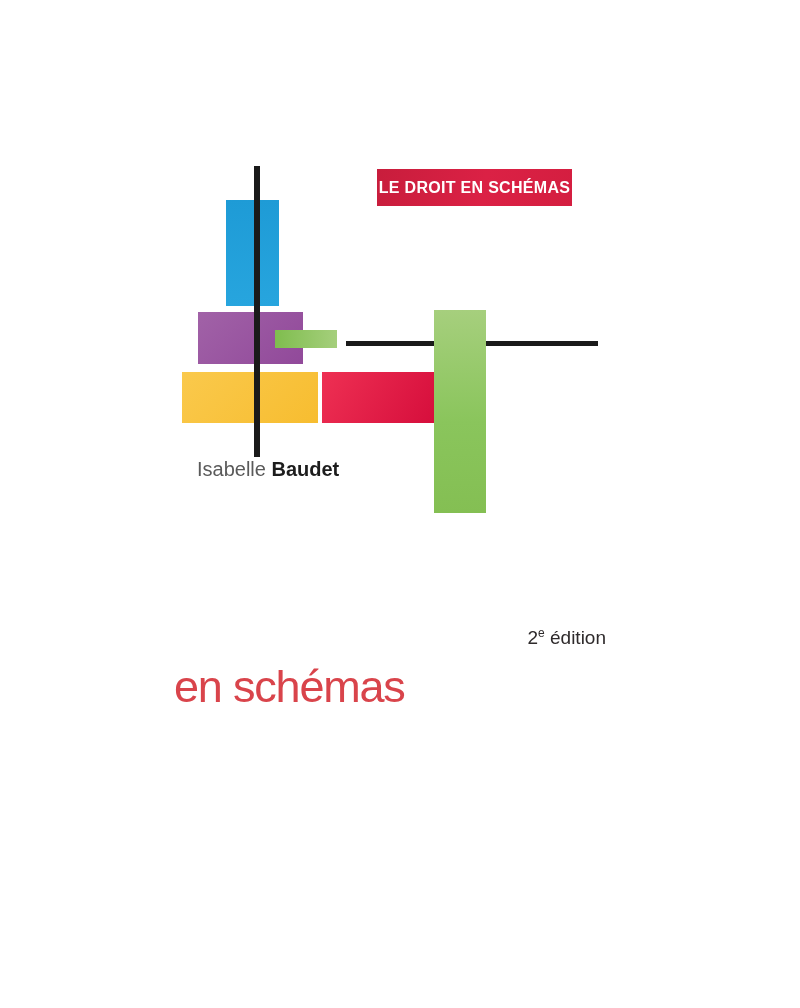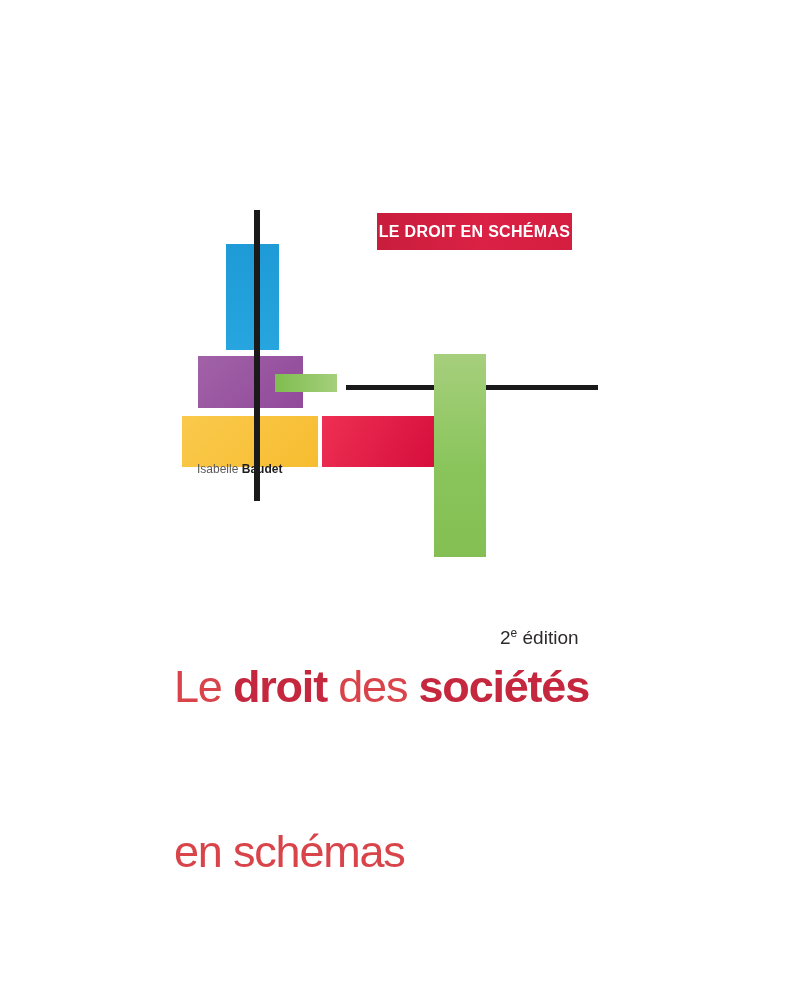--- a/index.html
+++ b/index.html
@@ -1,20 +1,20 @@
 <!DOCTYPE html>
 <html><head>
 <meta charset="utf-8">
 <style>
   html,body{margin:0;padding:0;background:#ffffff;}
   .cover{
     position:relative;width:800px;height:1008px;background:#ffffff;overflow:hidden;
     font-family:"Liberation Sans","DejaVu Sans",sans-serif;
   }
-  .shape{position:absolute;margin-top:44px;}
+  .shape{position:absolute;}
   
   .banner{
     left:377px;top:169px;width:195px;height:37px;
     background:linear-gradient(100deg,#c81d3c 0%,#db2145 55%,#d41e40 100%);
     display:flex;align-items:center;justify-content:center;z-index:6;
   }
   .banner span{
     color:#ffffff;font-weight:bold;font-size:16px;letter-spacing:.3px;white-space:nowrap;
   }
   
@@ -27,34 +27,34 @@
   .green-small{left:275px;top:330px;width:62px;height:18px;
     background:linear-gradient(90deg,#7fbd4e 0%,#a5cf7c 100%);z-index:4;}
   .yellow-rect{left:182px;top:372px;width:136px;height:51px;
     background:linear-gradient(135deg,#fac94c 0%,#f7bd30 100%);z-index:1;}
   .red-rect{left:322px;top:372px;width:112px;height:51px;
     background:linear-gradient(120deg,#ee3053 0%,#d60e3c 100%);z-index:1;}
   .green-tall{left:434px;top:310px;width:52px;height:203px;
     background:linear-gradient(180deg,#a6cf7d 0%,#8ac55c 55%,#84bf53 100%);z-index:3;}
   
   .author{
-    position:absolute;left:197px;top:459px;font-size:12px;line-height:20px;
+    position:absolute;left:197px;top:459px;font-size:20px;line-height:20px;
     color:#5a5a5a;white-space:pre;z-index:6;
   }
   .author .last{font-weight:bold;color:#1d1d1d;}
   
   .title{
     position:absolute;left:174px;top:549px;width:470px;
     font-size:45px;line-height:55px;letter-spacing:-1.2px;
     color:#d9444b;white-space:pre;z-index:6;
   }
   .title .b{font-weight:bold;color:#c5283e;}
   
   .edition{
-    position:absolute;left:500px;top:627px;width:106px;text-align:left;
+    position:absolute;left:500px;top:627px;width:106px;text-align:right;
     font-size:19px;color:#2e2a2b;white-space:pre;z-index:6;
   }
   .edition sup{font-size:12px;line-height:0;}
   
   .logo{
     position:absolute;left:406px;top:783px;width:174px;height:97px;
     background:linear-gradient(115deg,#e25672 0%,#d62045 45%,#c90d38 100%);
     z-index:6;
   }
   .logo svg{position:absolute;left:0;top:0;}
@@ -77,20 +77,19 @@
   <div class="shape green-small"></div>
   <div class="shape yellow-rect"></div>
   <div class="shape red-rect"></div>
   <div class="shape hline"></div>
   <div class="shape green-tall"></div>
   <div class="shape vline"></div>
 
   <div class="author"><span>Isabelle</span> <span class="last">Baudet</span></div>
 
   <div class="title">
-    <div><span>Le </span><span class="b">droit</span><span> des </span><span class="b">sociétés</span></div>
     <div>en schémas</div>
   </div>
 
   <div class="edition"><span>2</span><sup>e</sup><span> édition</span></div>
 
 
 </div>
 
 </body></html>

